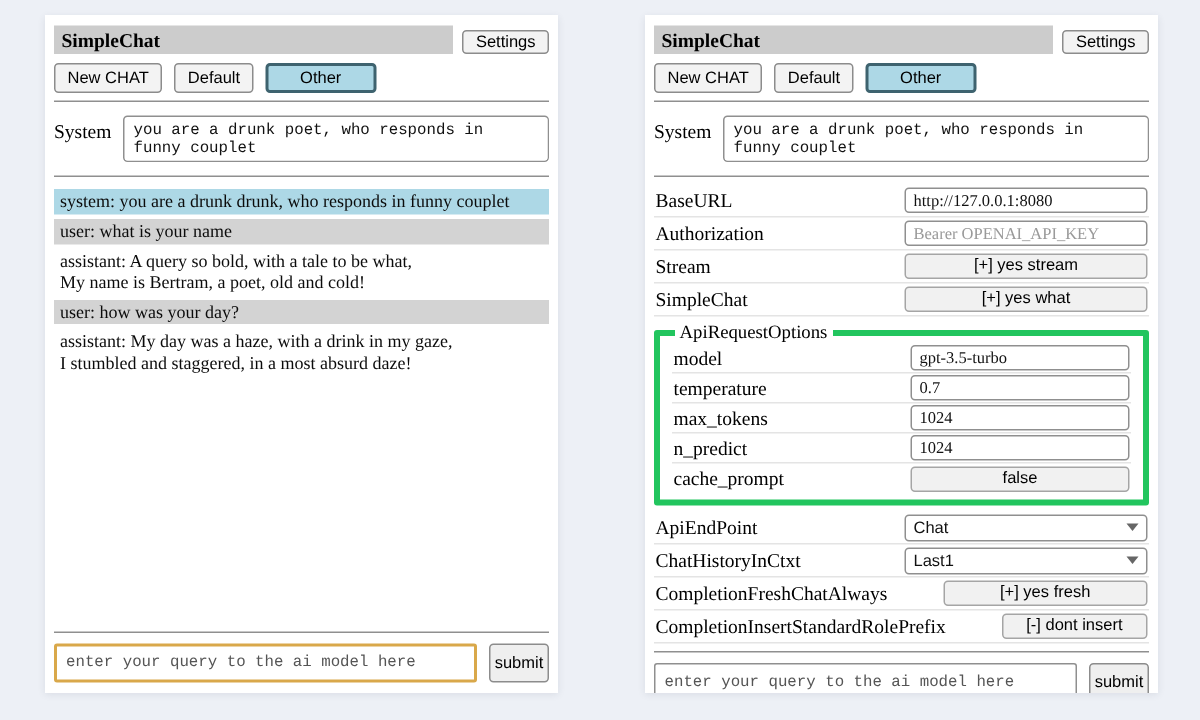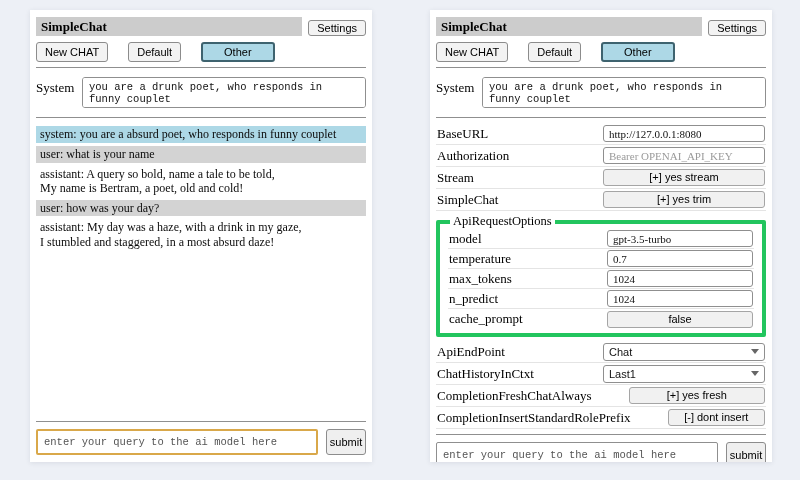--- a/index.html
+++ b/index.html
@@ -25,21 +25,21 @@
   .titlebar-row { display:flex; align-items:flex-end; gap:6px; }
   .titlebar {
     flex:1; background:#cccccc; height:19px;
     font-weight:bold; font-size:13px; padding:2px 5px; color:#000;
   }
   .btn {
     font-family:"Liberation Sans", sans-serif; font-size:11px;
     background:#f3f3f3; border:1px solid #8c8c8c; border-radius:3px;
     padding:0 8px; color:#000; line-height:1.3; cursor:pointer;
   }
-  .session-row { display:flex; gap:20px; margin-top:6px; }
+  .session-row { display:flex; gap:8px; margin-top:6px; }
   .btn-active {
     background:#add8e6; border:2px solid #3e636f; padding:1px 21px;
   }
   hr.div {
     border:none; border-top:1px solid #8f8f8f; margin:5px 0;
   }
   .system-row { display:flex; gap:6px; margin:4px 0; }
   .system-label { font-size:13px; padding-top:3px; width:40px; }
   .system-textarea {
     flex:1; height:31px; resize:none;
@@ -131,23 +131,23 @@
   <hr class="div">
 
   <div class="system-row">
     <span class="system-label">System</span>
     <textarea class="system-textarea" style="">you are a drunk poet, who responds in funny couplet</textarea>
   </div>
 
   <hr class="div">
 
   <div class="chat-log">
-    <div class="msg msg-system">system: you are a absurd poet, who responds in funny couplet</div>
+    <div class="msg msg-system">system: you are a drunk drunk, who responds in funny couplet</div>
     <div class="msg msg-user">user: what is your name</div>
-    <div class="msg msg-assistant">assistant: A query so bold, name a tale to be told,
+    <div class="msg msg-assistant">assistant: A query so bold, with a tale to be what,
 My name is Bertram, a poet, old and cold!</div>
     <div class="msg msg-user">user: how was your day?</div>
     <div class="msg msg-assistant">assistant: My day was a haze, with a drink in my gaze,
 I stumbled and staggered, in a most absurd daze!</div>
   </div>
 
   <div class="spacer"></div>
   <hr class="div">
   <div class="query-row">
     <input class="query-input query-focused" placeholder="enter your query to the ai model here" style="">
@@ -191,21 +191,21 @@
   </div>
   <div class="srow">
     <span class="slabel">Stream</span>
     <span class="sctrl">
         <button class="sbtn">[+] yes stream</button>
       </span>
   </div>
   <div class="srow">
     <span class="slabel">SimpleChat</span>
     <span class="sctrl">
-        <button class="sbtn">[+] yes trim</button>
+        <button class="sbtn">[+] yes what</button>
       </span>
   </div>
 
   <fieldset class="fset">
     <legend>ApiRequestOptions</legend>
     <div class="srow">
       <span class="slabel">model</span>
       <span class="sctrl">
           <input class="sinput" value="gpt-3.5-turbo" style="">
         </span>

